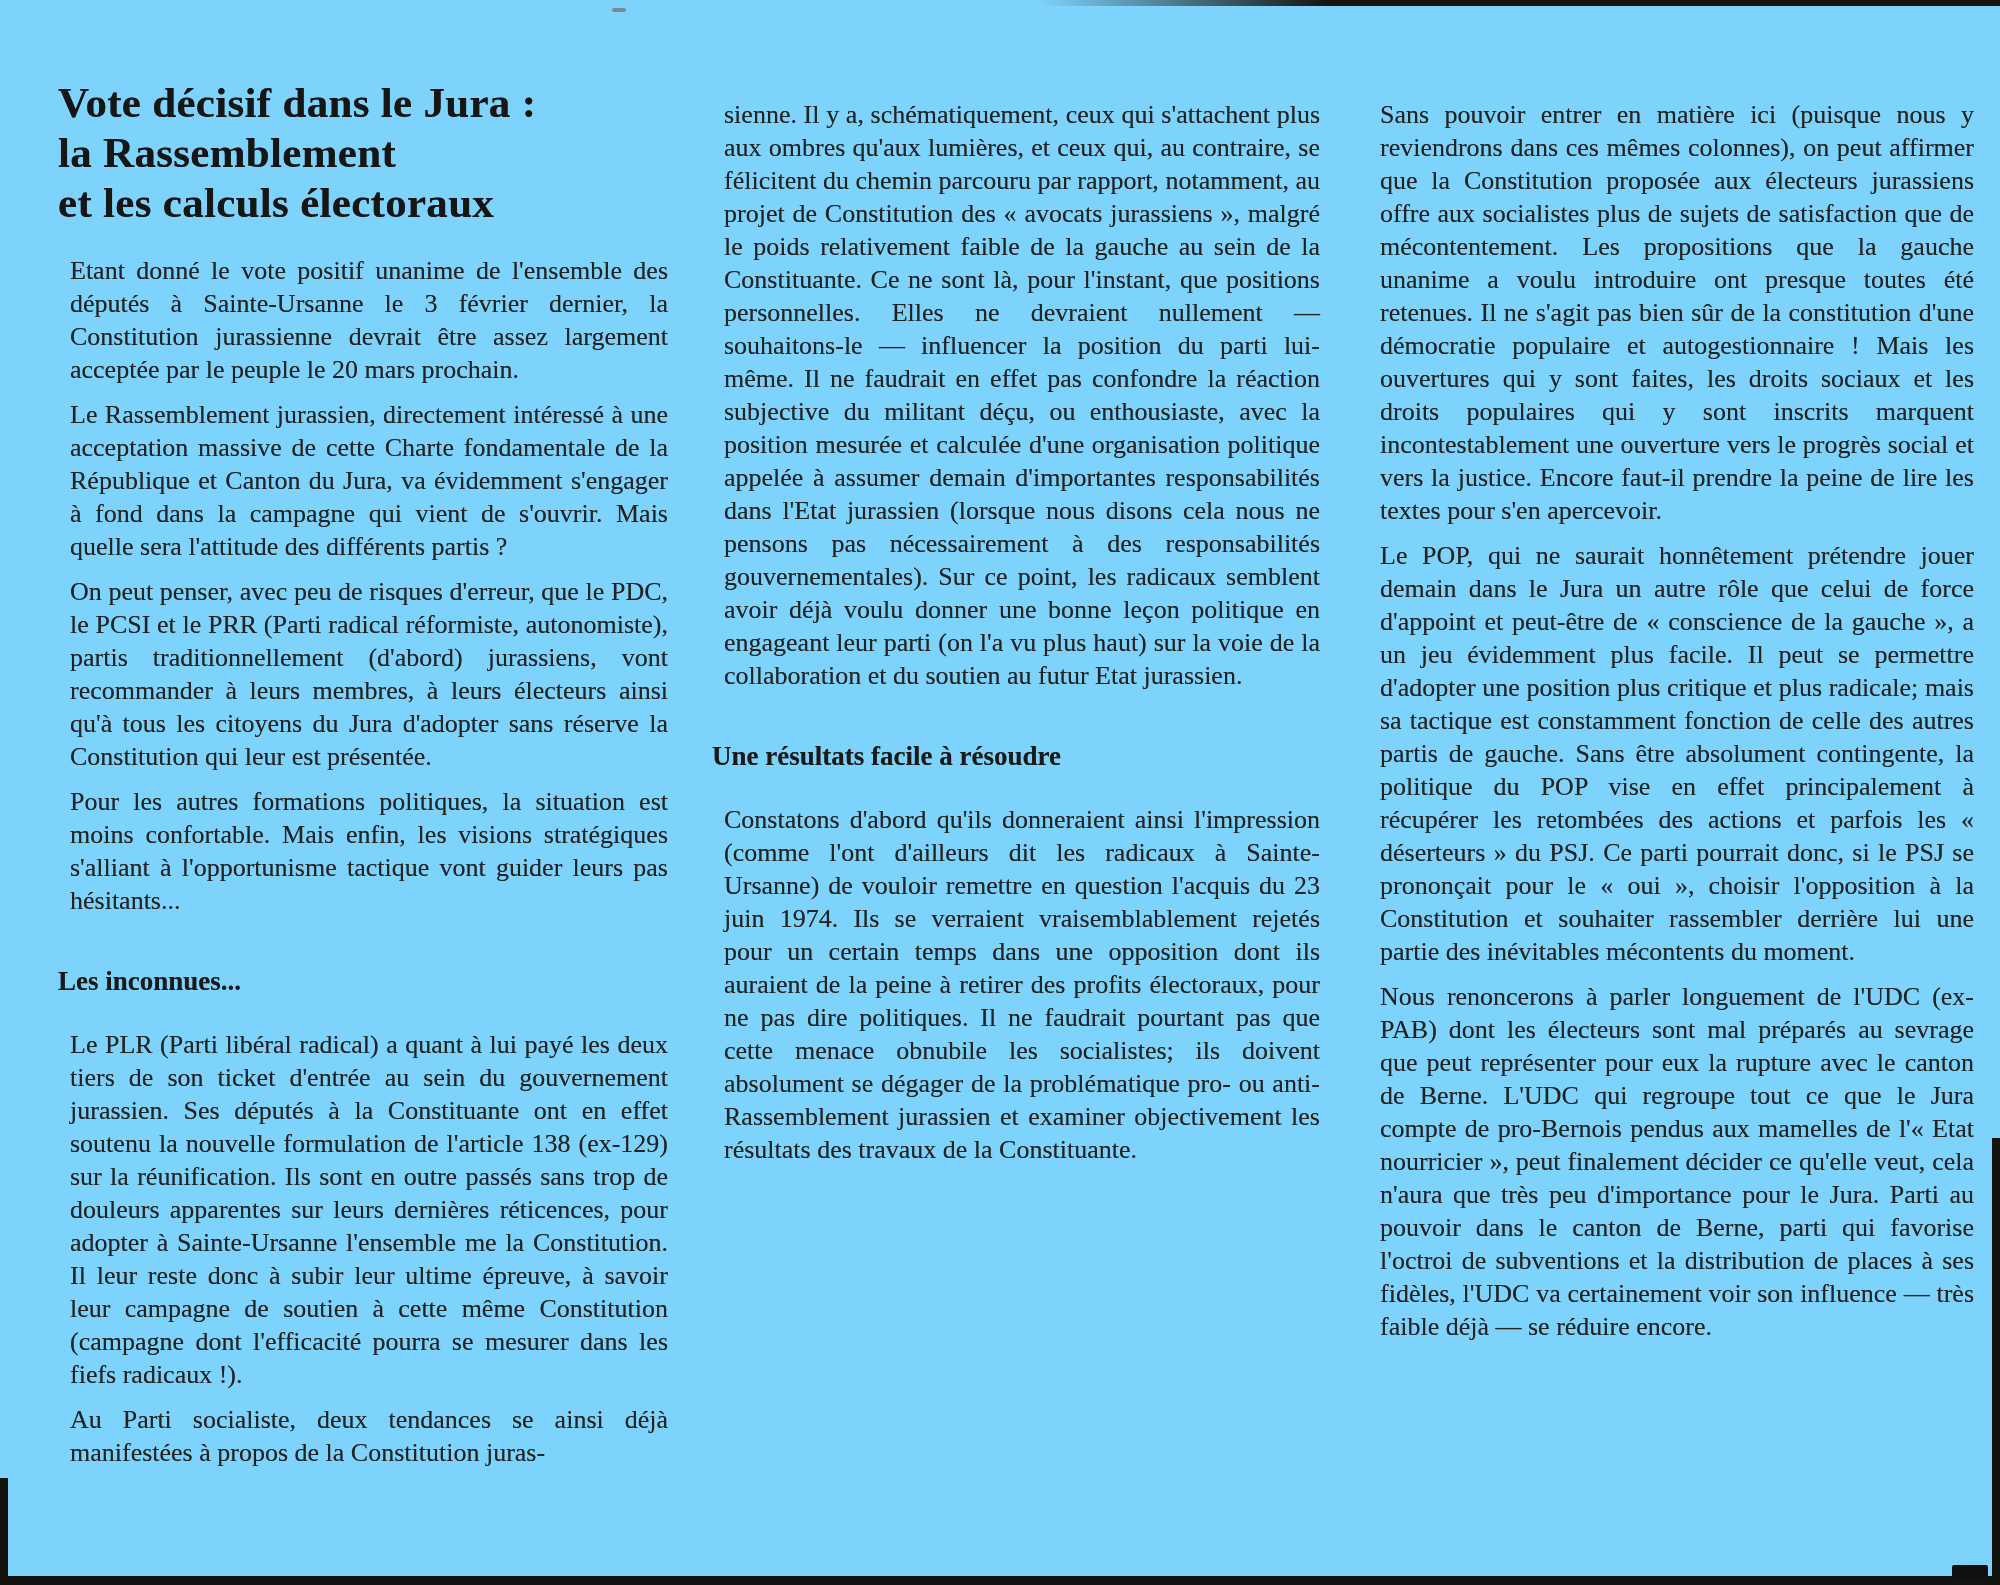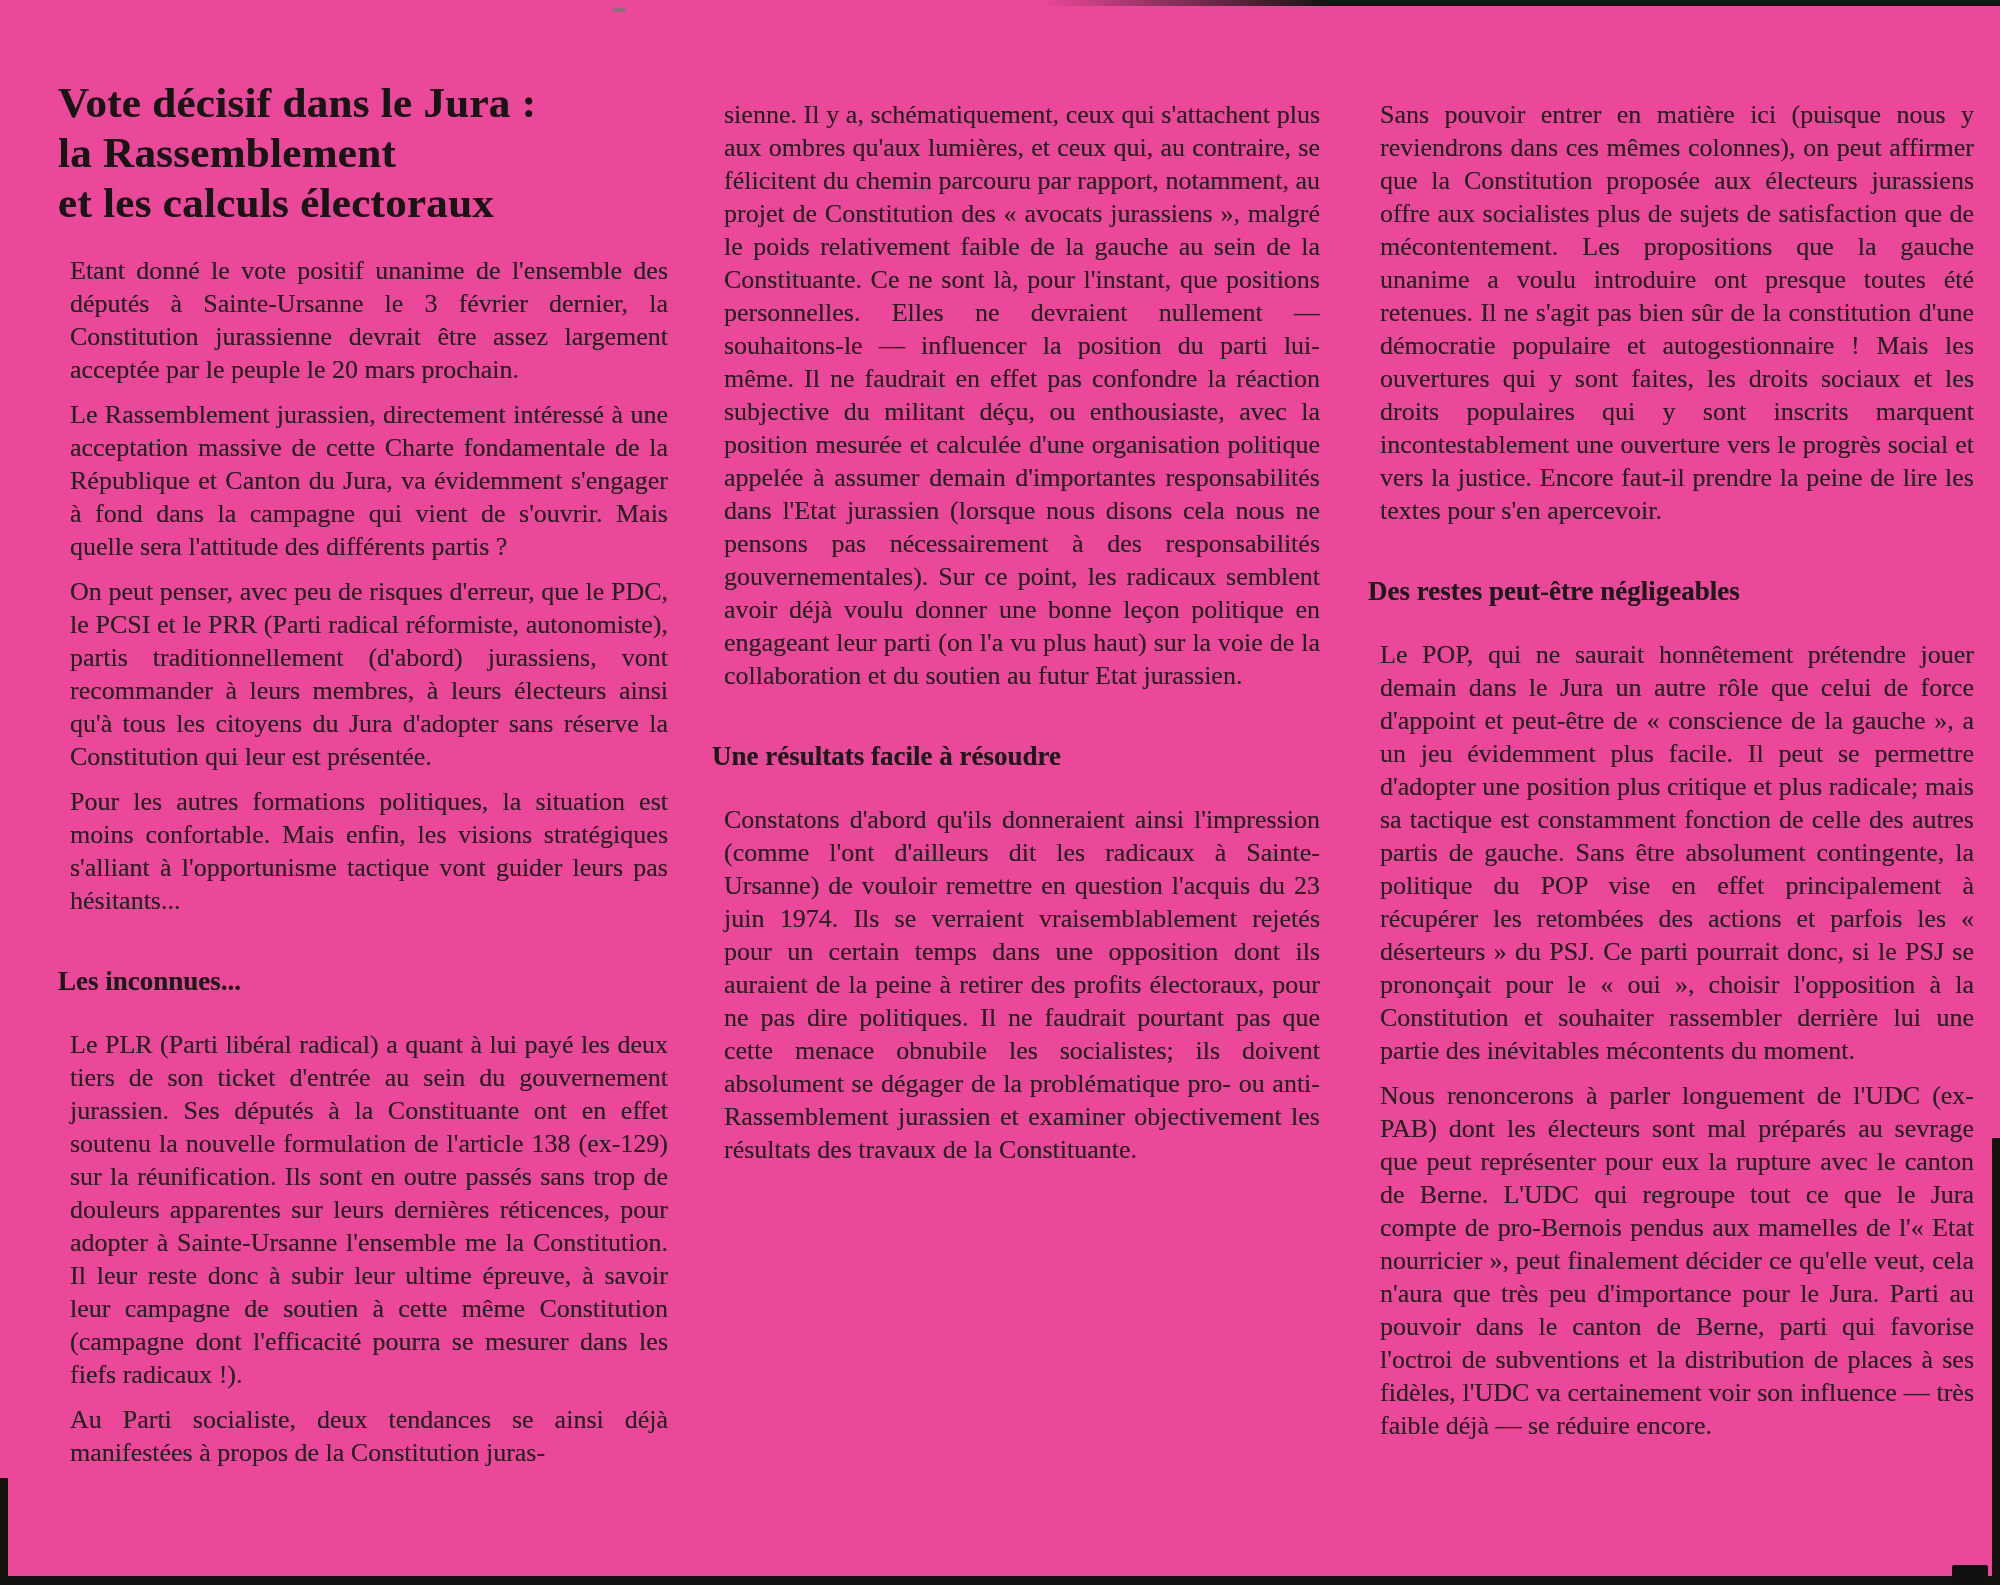--- a/index.html
+++ b/index.html
@@ -4,21 +4,21 @@
 <style>
   html, body {
     margin: 0;
     padding: 0;
     background: #e9e8e4;
   }
   .page {
     position: relative;
     width: 2000px;
     height: 1585px;
-    background: #ec4899;
+    background: #7dd3fc;
     overflow: hidden;
     font-family: "Liberation Serif", "DejaVu Serif", serif;
     color: #232321;
   }
   .col {
     position: absolute;
     text-align: justify;
     font-size: 26px;
     line-height: 33px;
     text-shadow: 0 0 0.5px rgba(20,20,20,0.45);
@@ -94,21 +94,20 @@
     </div>
 
   <div class="col" id="col2">
       <p class="para">sienne. Il y a, schématiquement, ceux qui s'attachent plus aux ombres qu'aux lumières, et ceux qui, au contraire, se félicitent du chemin parcouru par rapport, notamment, au projet de Constitution des « avocats jurassiens », malgré le poids relativement faible de la gauche au sein de la Constituante. Ce ne sont là, pour l'instant, que positions personnelles. Elles ne devraient nullement — souhaitons-le — influencer la position du parti lui-même. Il ne faudrait en effet pas confondre la réaction subjective du militant déçu, ou enthousiaste, avec la position mesurée et calculée d'une organisation politique appelée à assumer demain d'importantes responsabilités dans l'Etat jurassien (lorsque nous disons cela nous ne pensons pas nécessairement à des responsabilités gouvernementales). Sur ce point, les radicaux semblent avoir déjà voulu donner une bonne leçon politique en engageant leur parti (on l'a vu plus haut) sur la voie de la collaboration et du soutien au futur Etat jurassien.</p>
       <h3 class="subhead">Une résultats facile à résoudre</h3>
       <p class="para">Constatons d'abord qu'ils donneraient ainsi l'impression (comme l'ont d'ailleurs dit les radicaux à Sainte-Ursanne) de vouloir remettre en question l'acquis du 23 juin 1974. Ils se verraient vraisemblablement rejetés pour un certain temps dans une opposition dont ils auraient de la peine à retirer des profits électoraux, pour ne pas dire politiques. Il ne faudrait pourtant pas que cette menace obnubile les socialistes; ils doivent absolument se dégager de la problématique pro- ou anti-Rassemblement jurassien et examiner objectivement les résultats des travaux de la Constituante.</p>
     </div>
 
   <div class="col" id="col3">
       <p class="para">Sans pouvoir entrer en matière ici (puisque nous y reviendrons dans ces mêmes colonnes), on peut affirmer que la Constitution proposée aux électeurs jurassiens offre aux socialistes plus de sujets de satisfaction que de mécontentement. Les propositions que la gauche unanime a voulu introduire ont presque toutes été retenues. Il ne s'agit pas bien sûr de la constitution d'une démocratie populaire et autogestionnaire ! Mais les ouvertures qui y sont faites, les droits sociaux et les droits populaires qui y sont inscrits marquent incontestablement une ouverture vers le progrès social et vers la justice. Encore faut-il prendre la peine de lire les textes pour s'en apercevoir.</p>
-      <h3 class="subhead">Des restes peut-être négligeables</h3>
       <p class="para">Le POP, qui ne saurait honnêtement prétendre jouer demain dans le Jura un autre rôle que celui de force d'appoint et peut-être de « conscience de la gauche », a un jeu évidemment plus facile. Il peut se permettre d'adopter une position plus critique et plus radicale; mais sa tactique est constamment fonction de celle des autres partis de gauche. Sans être absolument contingente, la politique du POP vise en effet principalement à récupérer les retombées des actions et parfois les « déserteurs » du PSJ. Ce parti pourrait donc, si le PSJ se prononçait pour le « oui », choisir l'opposition à la Constitution et souhaiter rassembler derrière lui une partie des inévitables mécontents du moment.</p>
       <p class="para">Nous renoncerons à parler longuement de l'UDC (ex-PAB) dont les électeurs sont mal préparés au sevrage que peut représenter pour eux la rupture avec le canton de Berne. L'UDC qui regroupe tout ce que le Jura compte de pro-Bernois pendus aux mamelles de l'« Etat nourricier », peut finalement décider ce qu'elle veut, cela n'aura que très peu d'importance pour le Jura. Parti au pouvoir dans le canton de Berne, parti qui favorise l'octroi de subventions et la distribution de places à ses fidèles, l'UDC va certainement voir son influence — très faible déjà — se réduire encore.</p>
     </div>
 
   <div class="artifact edge-top-right"></div>
   <div class="artifact edge-bottom"></div>
   <div class="artifact edge-left"></div>
   <div class="artifact edge-right"></div>
   <div class="artifact blob-bottom-right"></div>
   <div class="artifact speck-top"></div>

